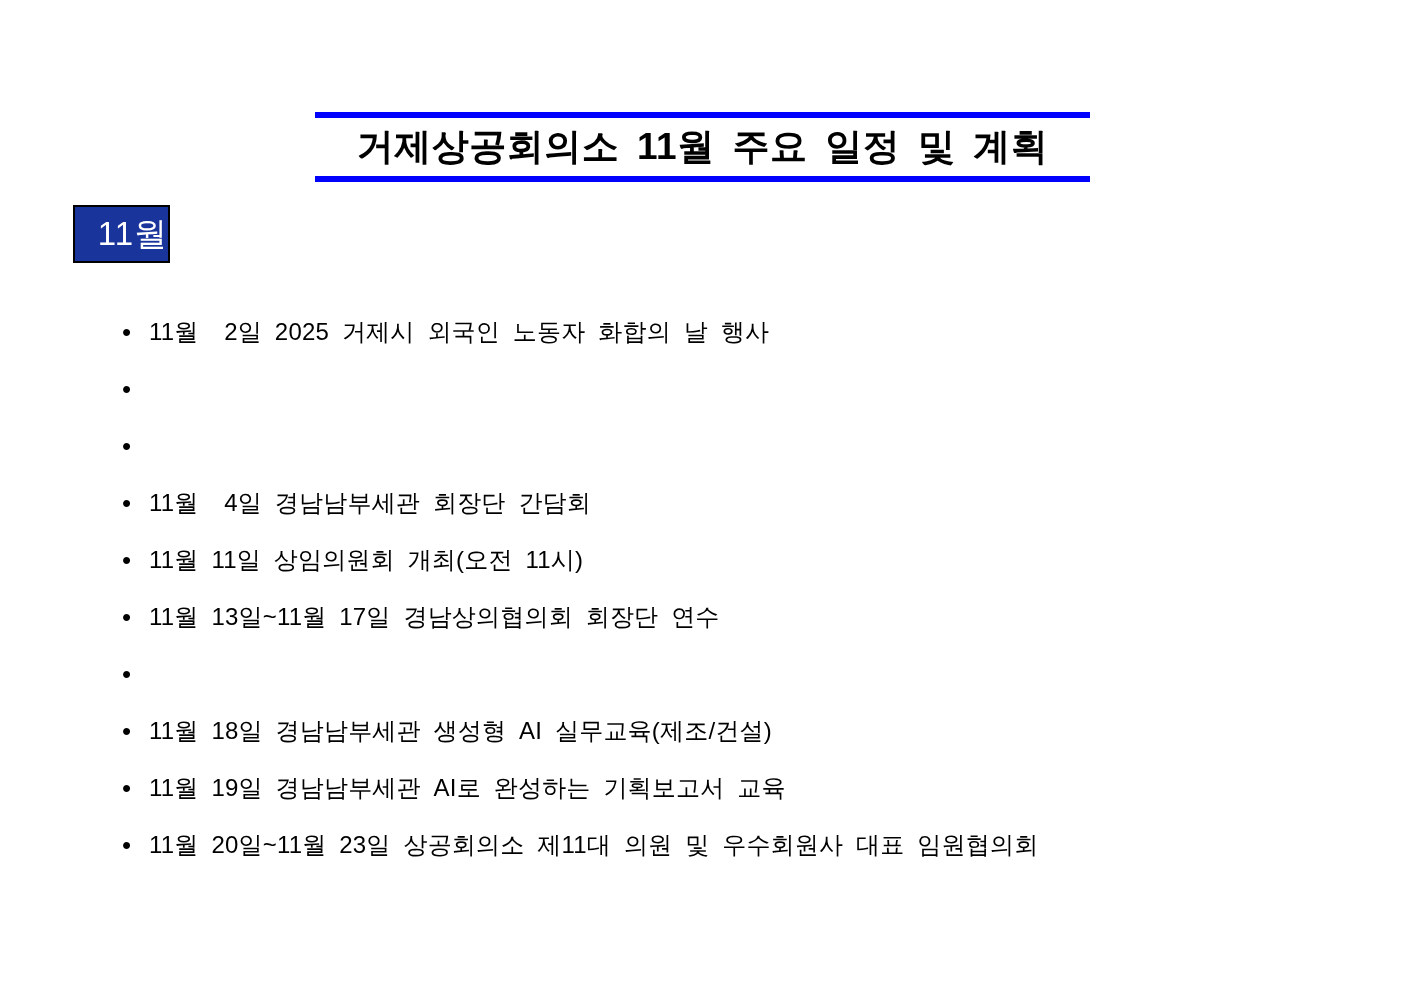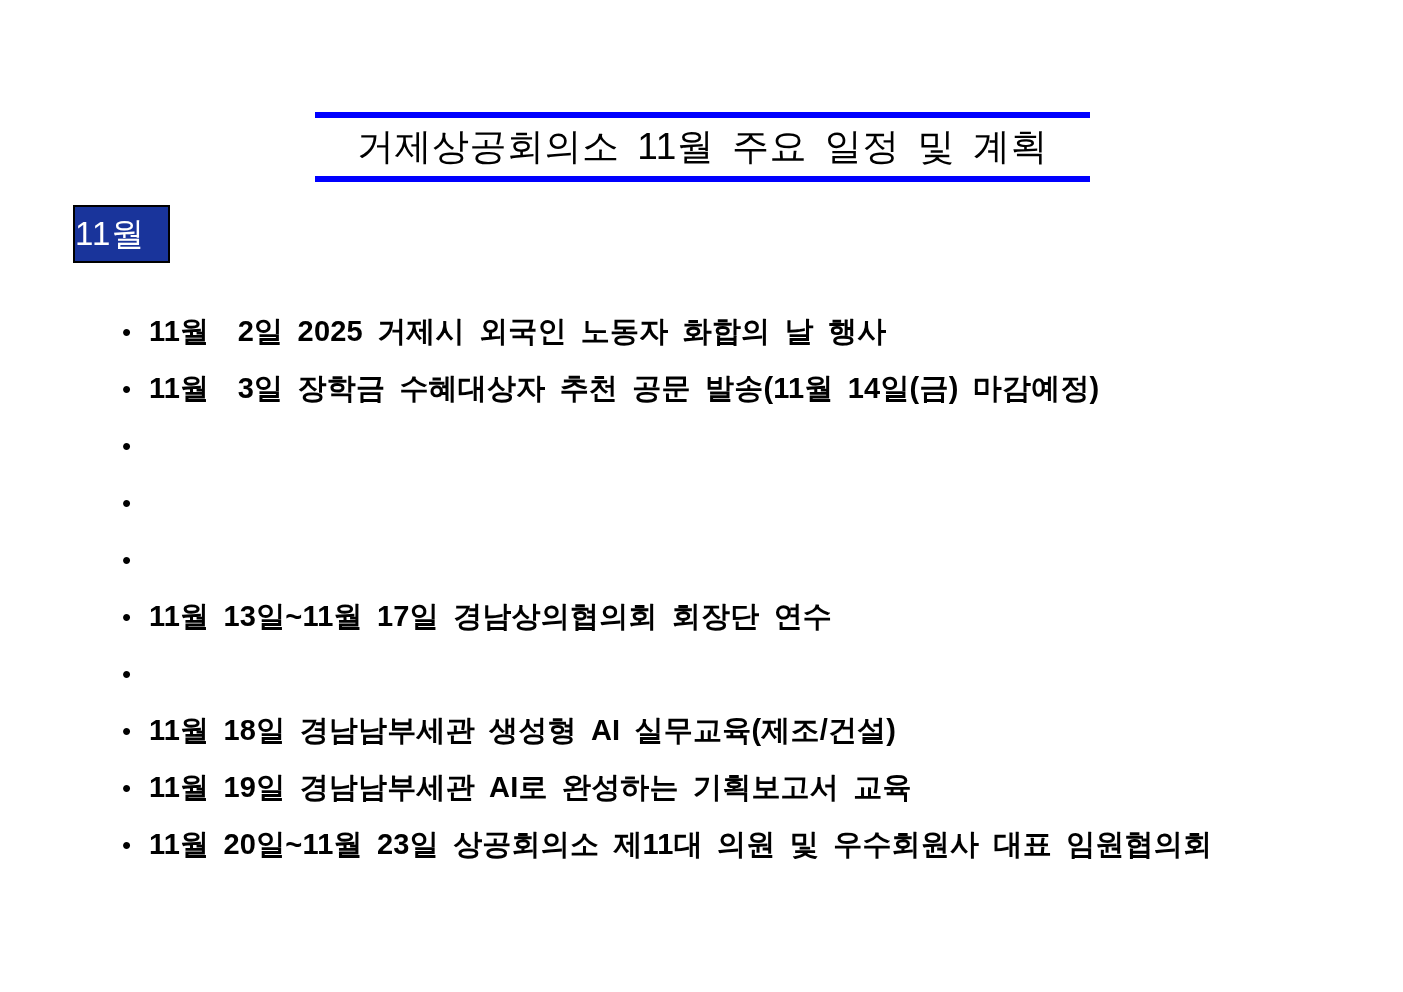--- a/index.html
+++ b/index.html
@@ -24,40 +24,40 @@
     top: 112px;
     width: 775px;
     border-top: 6px solid #0000ff;
     border-bottom: 6px solid #0000ff;
     box-sizing: border-box;
   }
   .title-text {
     display: block;
     text-align: center;
     font-size: 37px;
-    font-weight: 400;
+    font-weight: 700;
     line-height: 58px;
     letter-spacing: 0.5px;
     word-spacing: 7px;
     white-space: pre-wrap;
   }
 
   
   .month-badge {
     position: absolute;
     left: 73px;
     top: 205px;
     width: 97px;
     height: 58px;
     box-sizing: border-box;
     background: #19349b;
     border: 2px solid #000000;
     display: flex;
     align-items: center;
-    justify-content: flex-start;
+    justify-content: flex-end;
   }
   .month-badge span {
     color: #ffffff;
     font-size: 33px;
     font-weight: 500;
     letter-spacing: 1px;
   }
 
   
   .event-list {
@@ -74,22 +74,22 @@
     align-items: center;
   }
   .bullet {
     width: 27px;
     flex: 0 0 27px;
     font-size: 26px;
     line-height: 1;
     text-align: left;
   }
   .event-text {
-    font-size: 29px;
-    font-weight: 700;
+    font-size: 24px;
+    font-weight: 400;
     letter-spacing: 0.2px;
     word-spacing: 6px;
     white-space: pre-wrap;
   }
 </style>
 </head>
 <body>
 
 <div class="page">
 
@@ -101,30 +101,31 @@
     <span>11월</span>
   </div>
 
   <ul class="event-list">
     <li>
       <span class="bullet">•</span>
       <span class="event-text">11월  2일 2025 거제시 외국인 노동자 화합의 날 행사</span>
     </li>
     <li>
       <span class="bullet">•</span>
-      <span class="event-text">11월  3일 장학금 수혜대상자 추천 공문 발송(11월 14일(금) 마감예정)</span>
     </li>
     <li>
       <span class="bullet">•</span>
     </li>
     <li>
       <span class="bullet">•</span>
+      <span class="event-text">11월  4일 경남남부세관 회장단 간담회</span>
     </li>
     <li>
       <span class="bullet">•</span>
+      <span class="event-text">11월 11일 상임의원회 개최(오전 11시)</span>
     </li>
     <li>
       <span class="bullet">•</span>
       <span class="event-text">11월 13일~11월 17일 경남상의협의회 회장단 연수</span>
     </li>
     <li>
       <span class="bullet">•</span>
     </li>
     <li>
       <span class="bullet">•</span>

